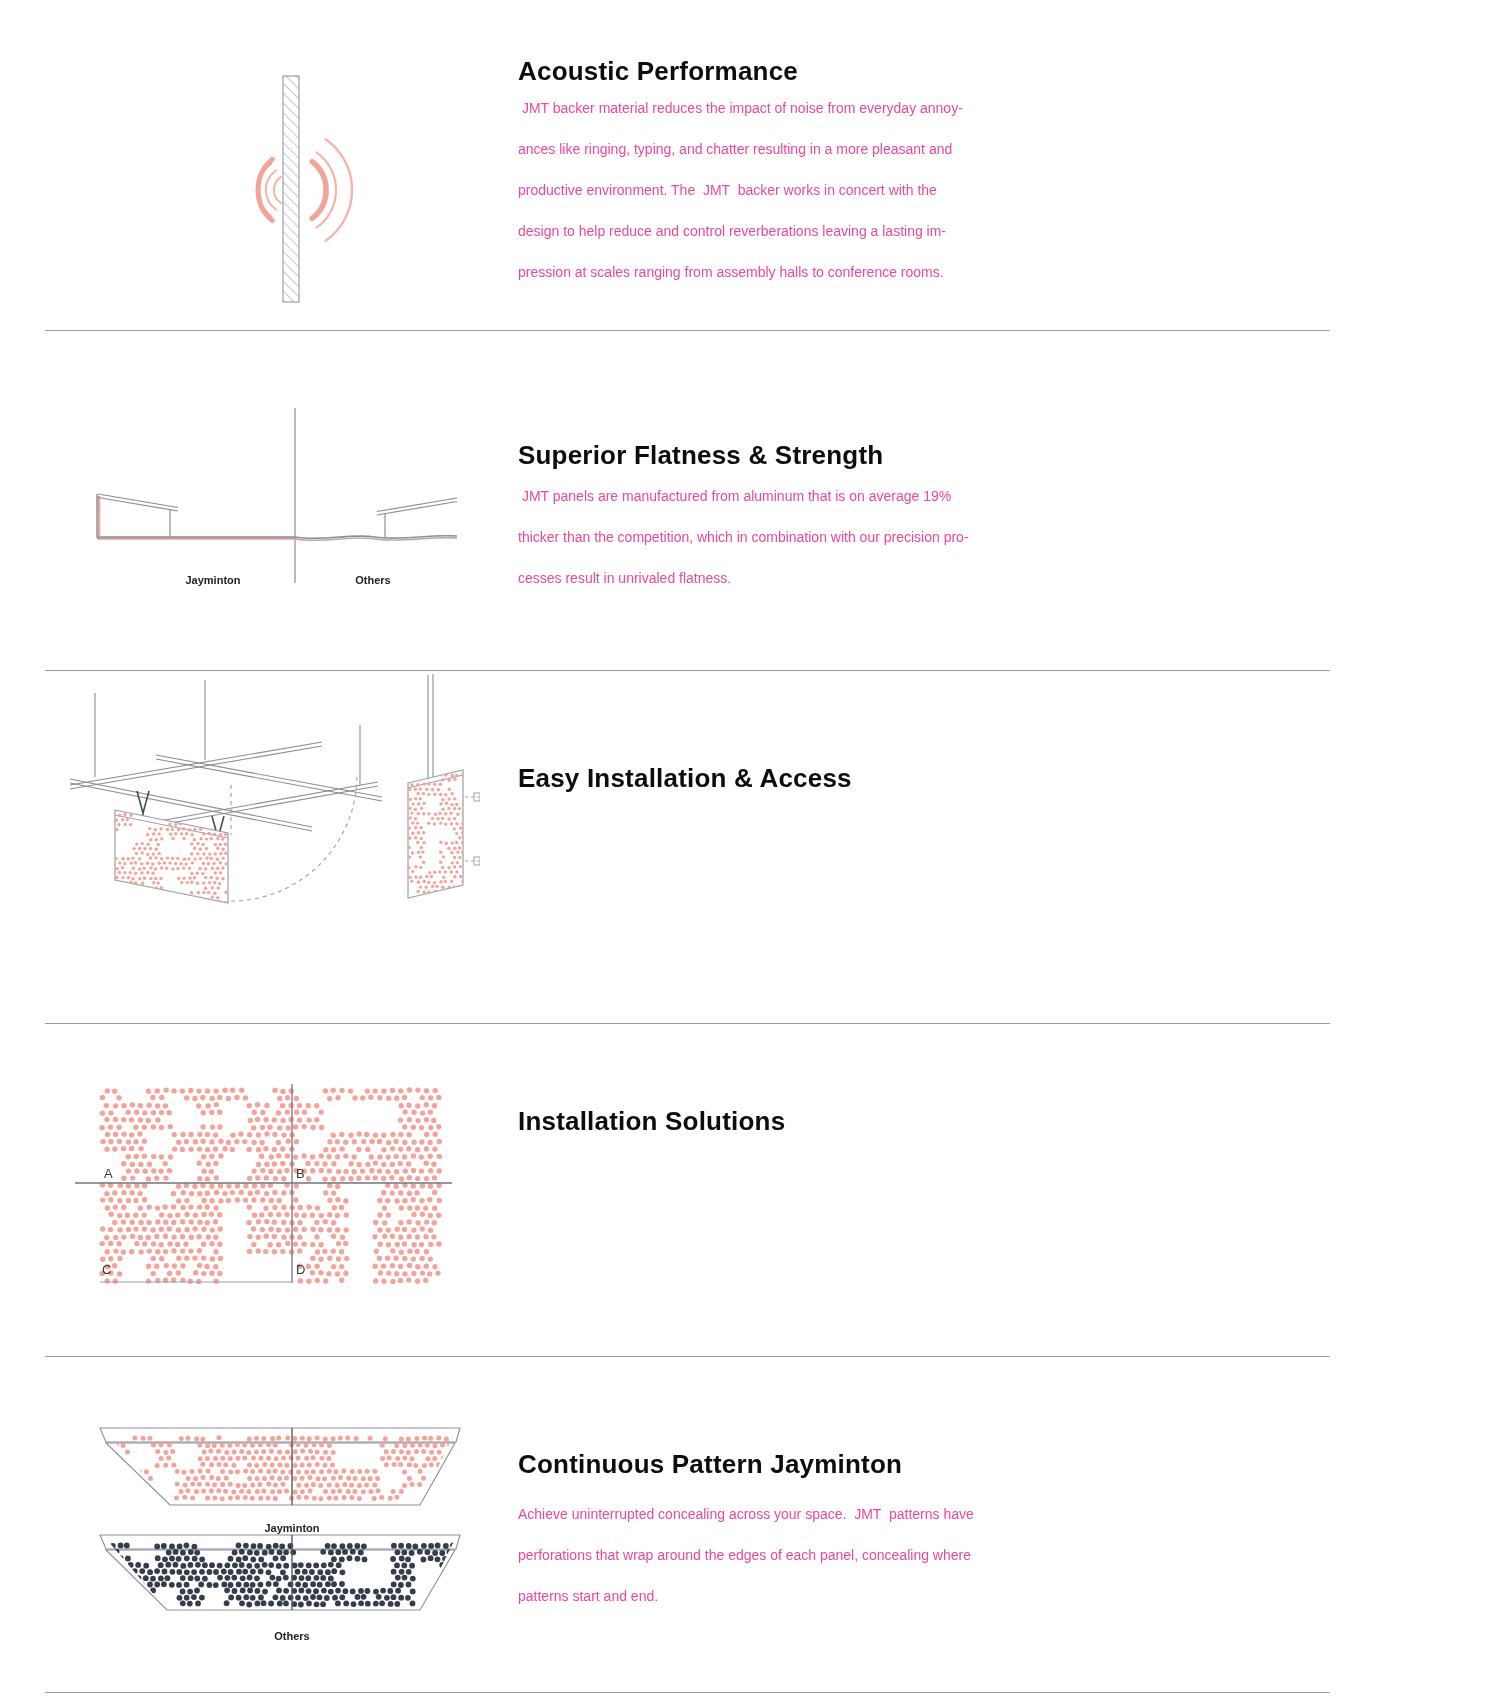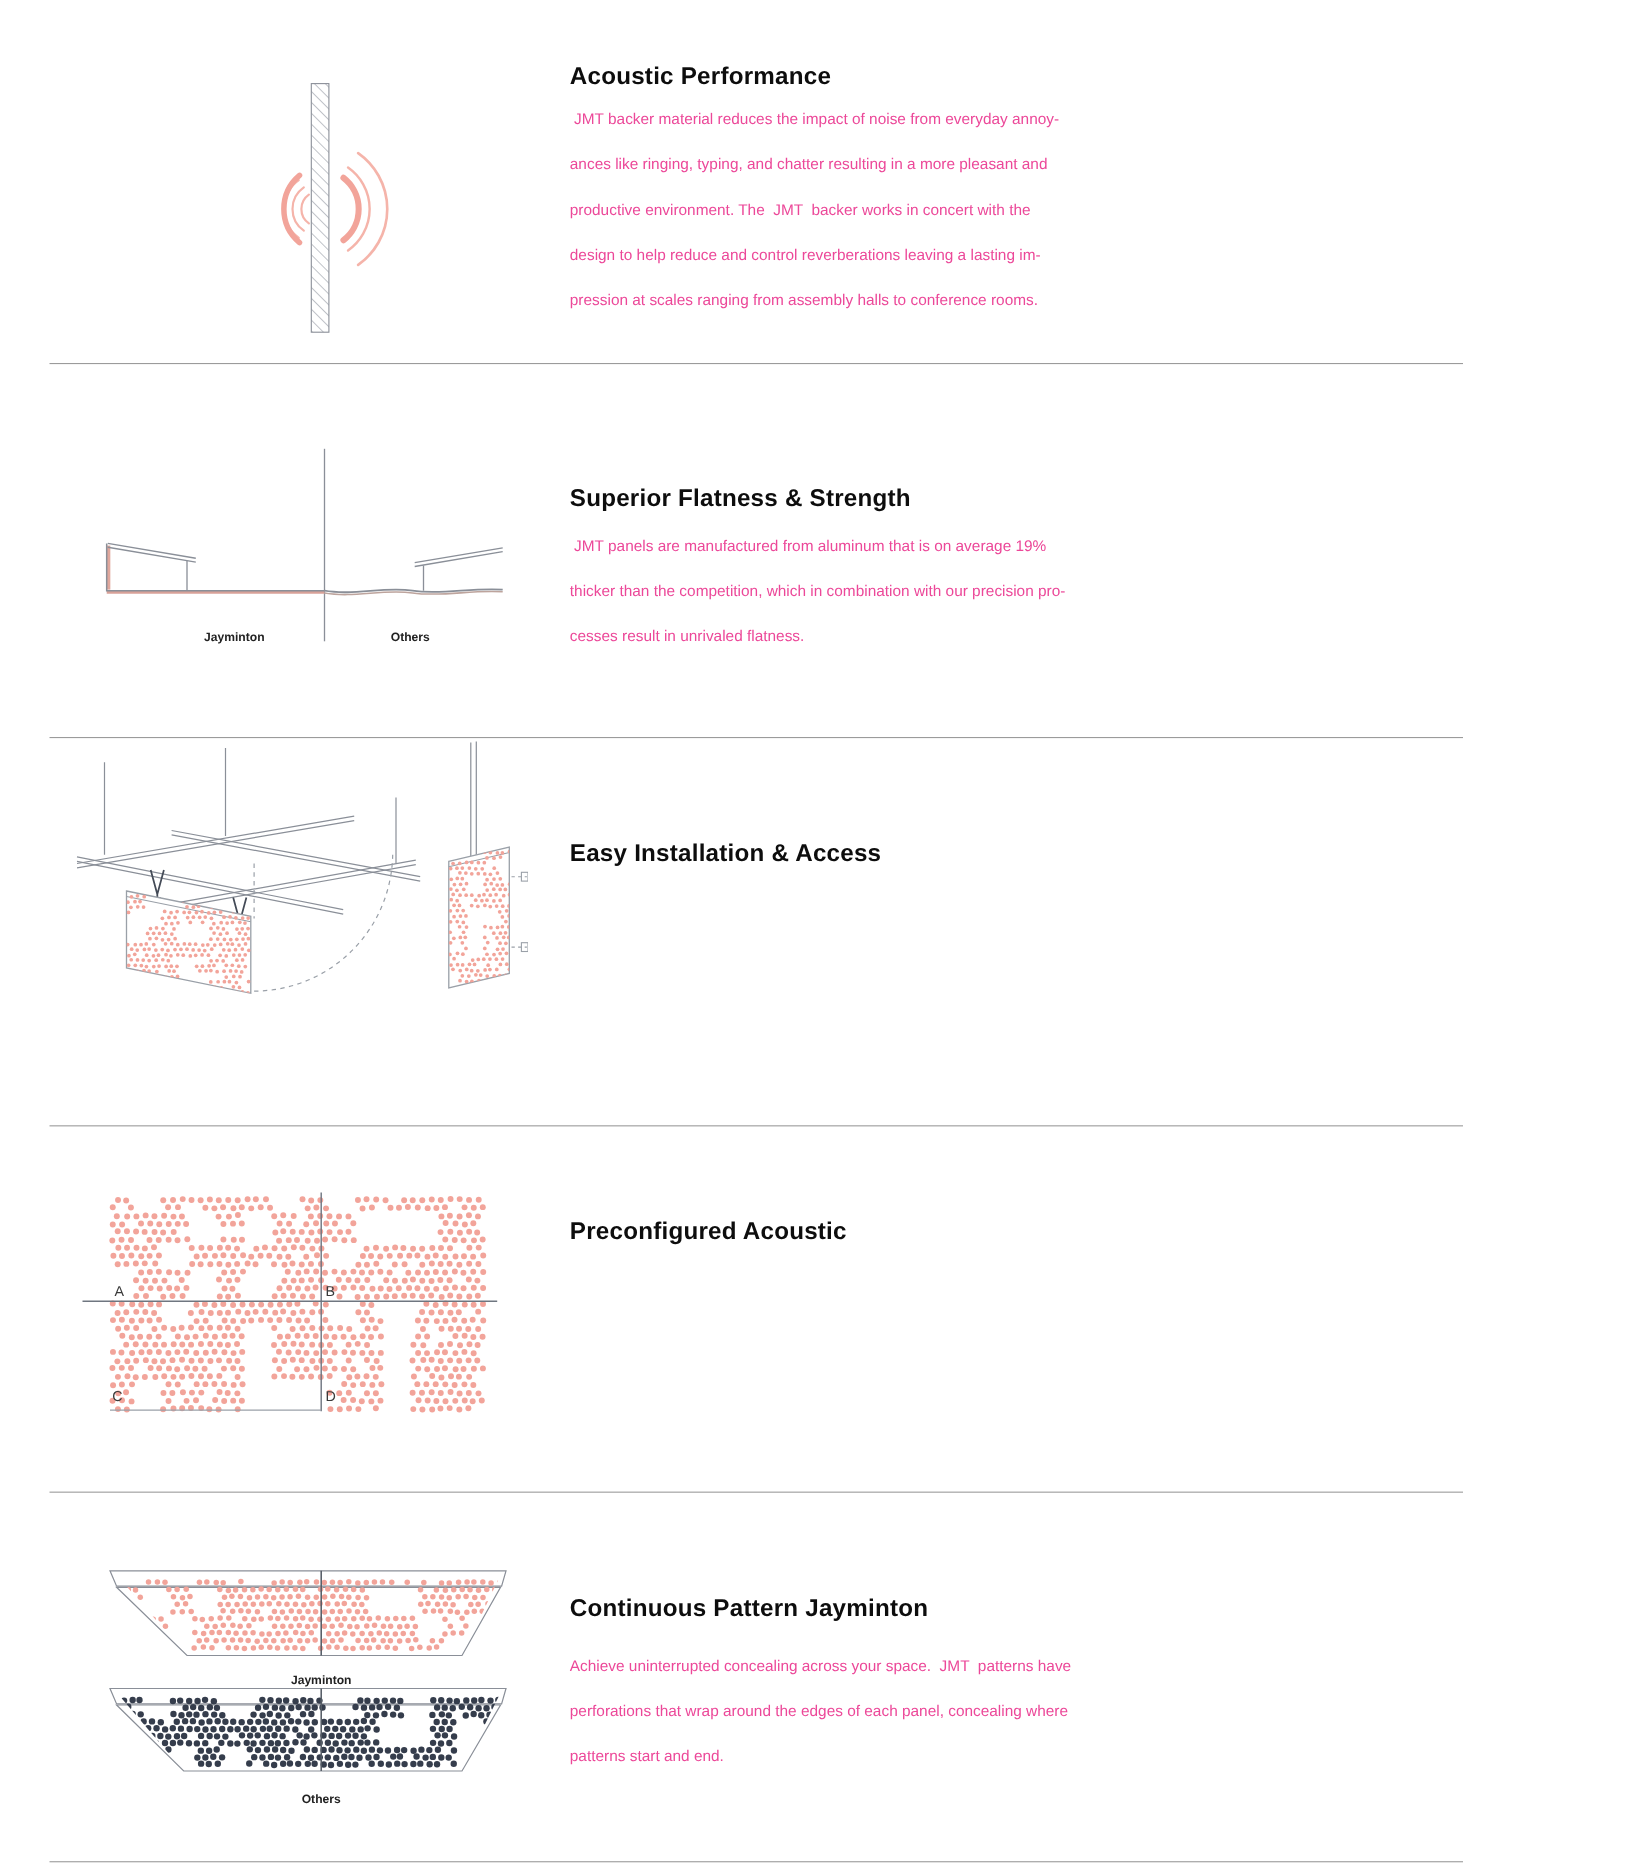--- a/index.html
+++ b/index.html
@@ -1,19 +1,19 @@
 <!DOCTYPE html>
 <html><head>
 <meta charset="utf-8">
 <style>
   html,body{margin:0;padding:0;background:#fff;}
   #page{position:relative;width:1500px;height:1701px;background:#ffffff;
         font-family:"Liberation Sans", sans-serif;overflow:hidden;}
   .divider{position:absolute;left:45px;width:1285px;height:1px;background:#9b9b9b;}
-  .sec-title{position:absolute;left:518px;font-size:22px;font-weight:bold;color:#0d0d0d;
+  .sec-title{position:absolute;left:518px;font-size:26px;font-weight:bold;color:#0d0d0d;
              letter-spacing:.2px;white-space:nowrap;}
   .sec-body{position:absolute;left:518px;width:800px;font-size:14px;line-height:41px;
             color:#ec4899;white-space:pre-wrap;}
   .illu{position:absolute;}
   .small-label{position:absolute;font-size:11px;font-weight:bold;color:#222;
                width:100px;text-align:center;margin-top:10px;}
   .marker{position:absolute;font-size:13px;color:#3a3a3a;}
   svg{display:block;}
 </style>
 </head>
@@ -1308,21 +1308,21 @@
     <g stroke="#6f7680" stroke-width="1.3">
       <line x1="5" y1="103" x2="382" y2="103"></line>
       <line x1="222" y1="4" x2="222" y2="203"></line>
     </g>
     <line x1="30" y1="202" x2="222" y2="202" stroke="#9aa0a8" stroke-width="1.1"></line>
   </svg>
   <div class="marker" style="left:104px;top:1166px">A</div>
   <div class="marker" style="left:296px;top:1166px">B</div>
   <div class="marker" style="left:102px;top:1262px">C</div>
   <div class="marker" style="left:296px;top:1262px">D</div>
-  <div class="sec-title" style="top:1106px">Preconfigured Acoustic</div>
+  <div class="sec-title" style="top:1106px">Installation Solutions</div>
   <div class="divider" style="top:1356px"></div>
 
   <svg class="illu" style="left:60px;top:1420px" width="420" height="215" viewBox="0 0 420 215">
     <defs>
       <clipPath id="cpTrapTop">
           <polygon points="48,14 394,14 360,85 110,85"></polygon>
         </clipPath>
       <clipPath id="cpTrapBot">
           <polygon points="48,121 394,121 360,190 107,190"></polygon>
         </clipPath>

